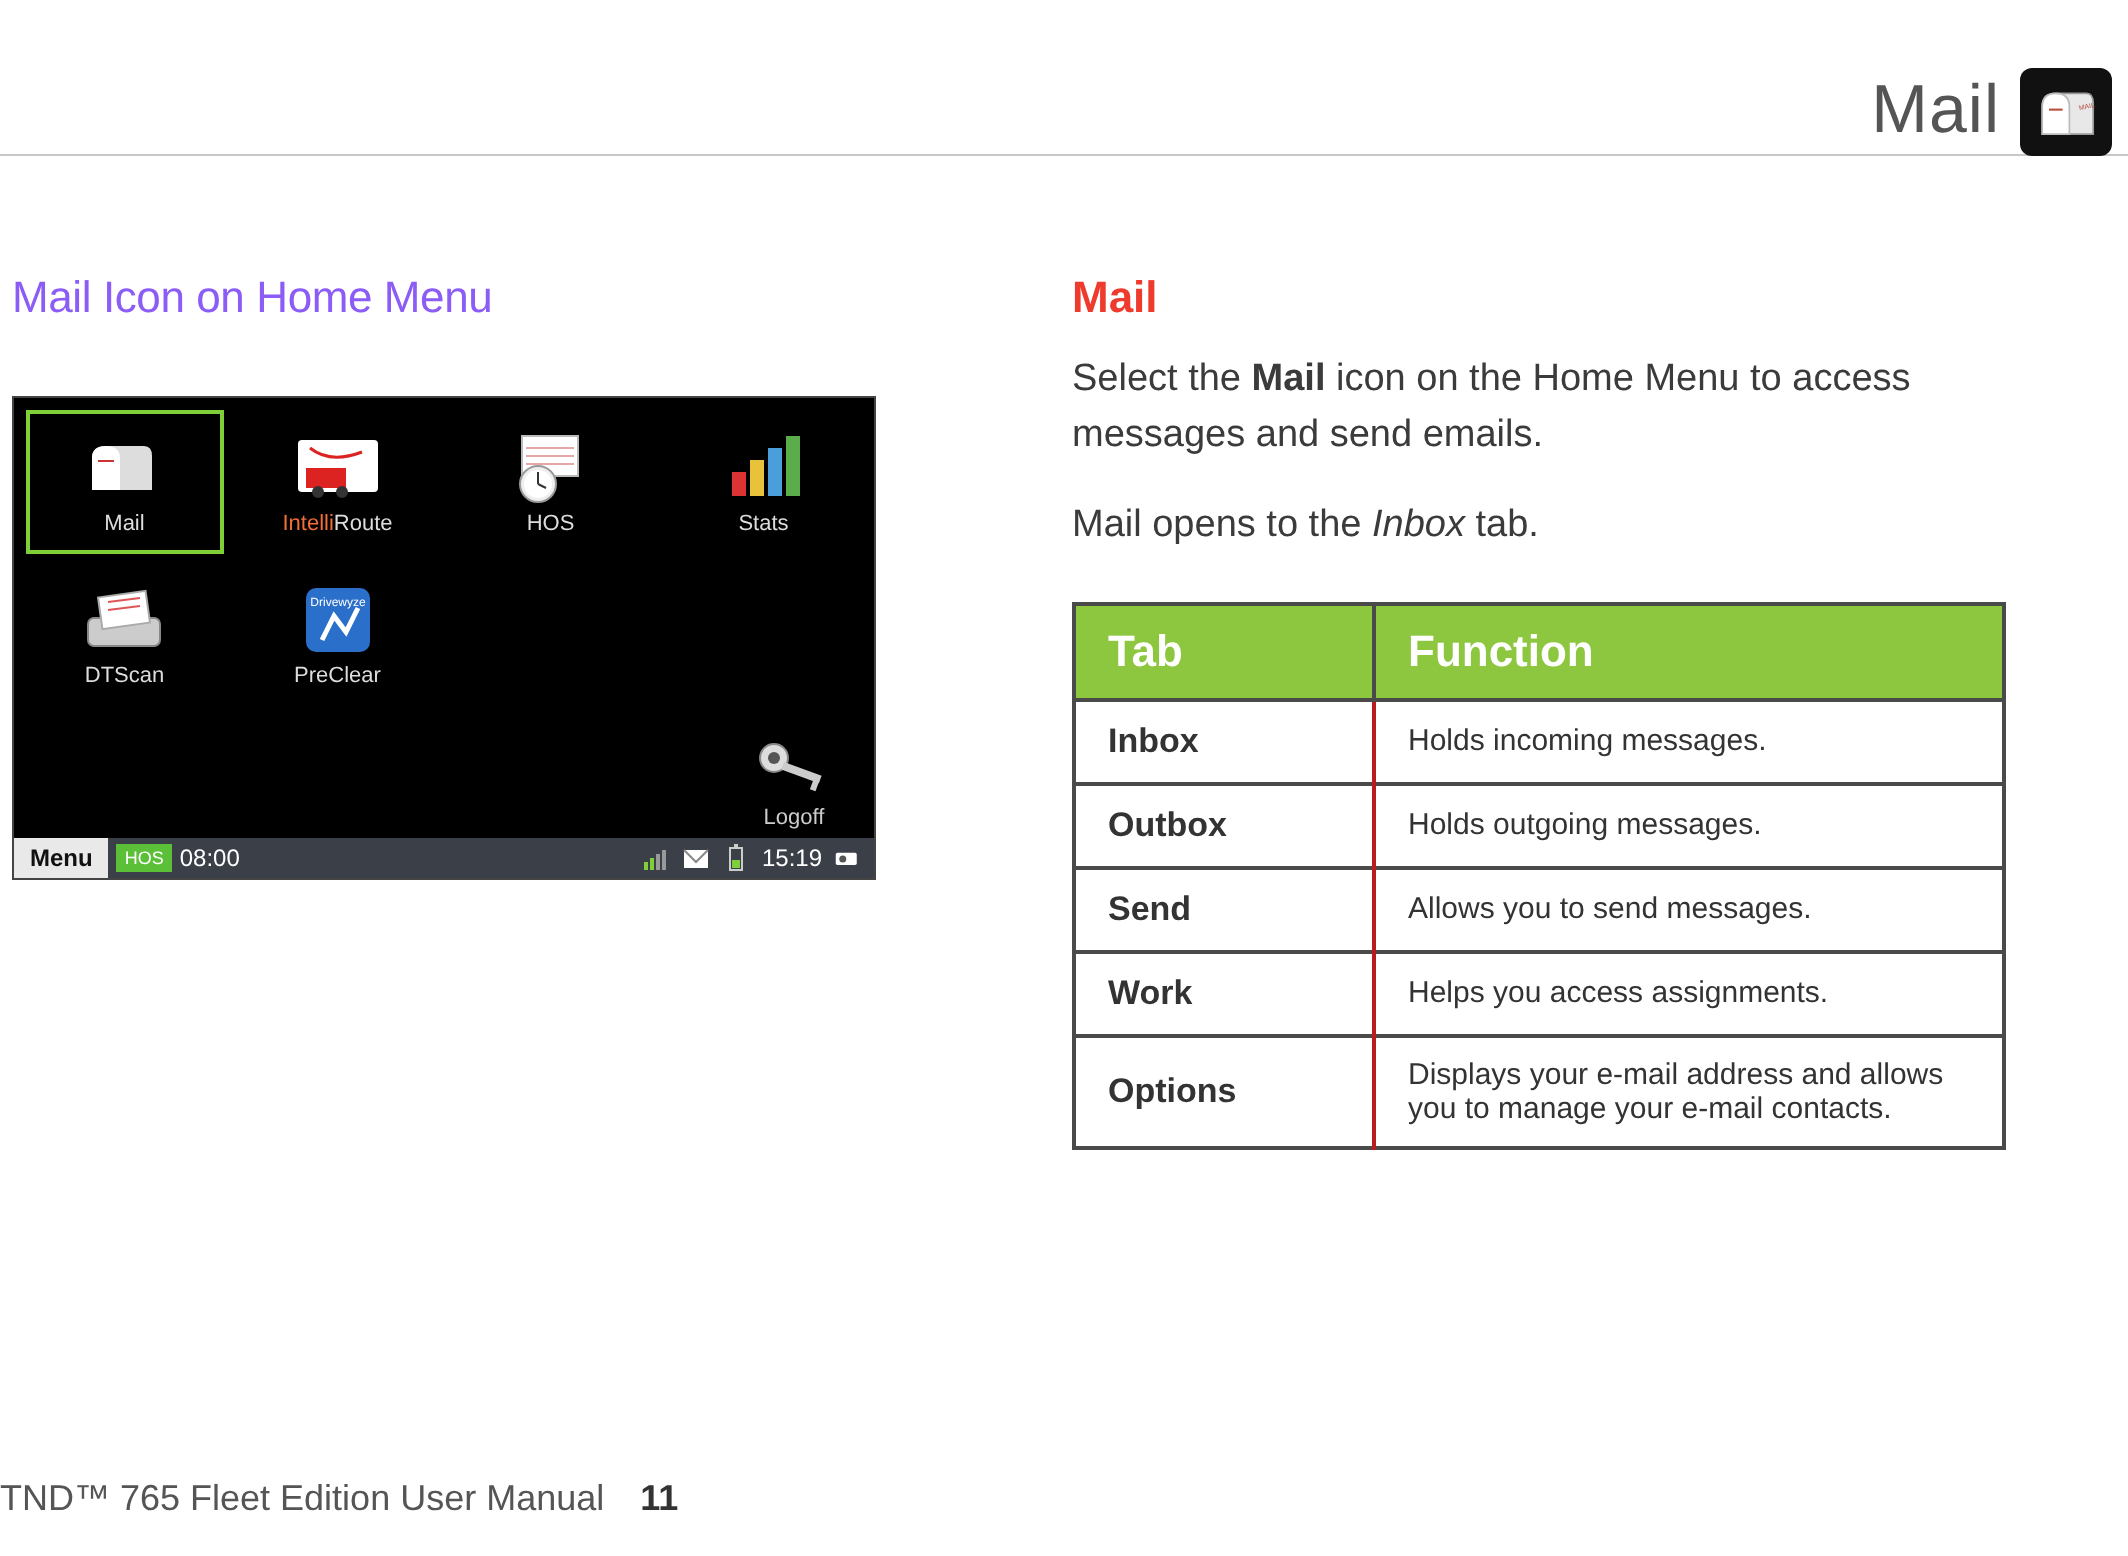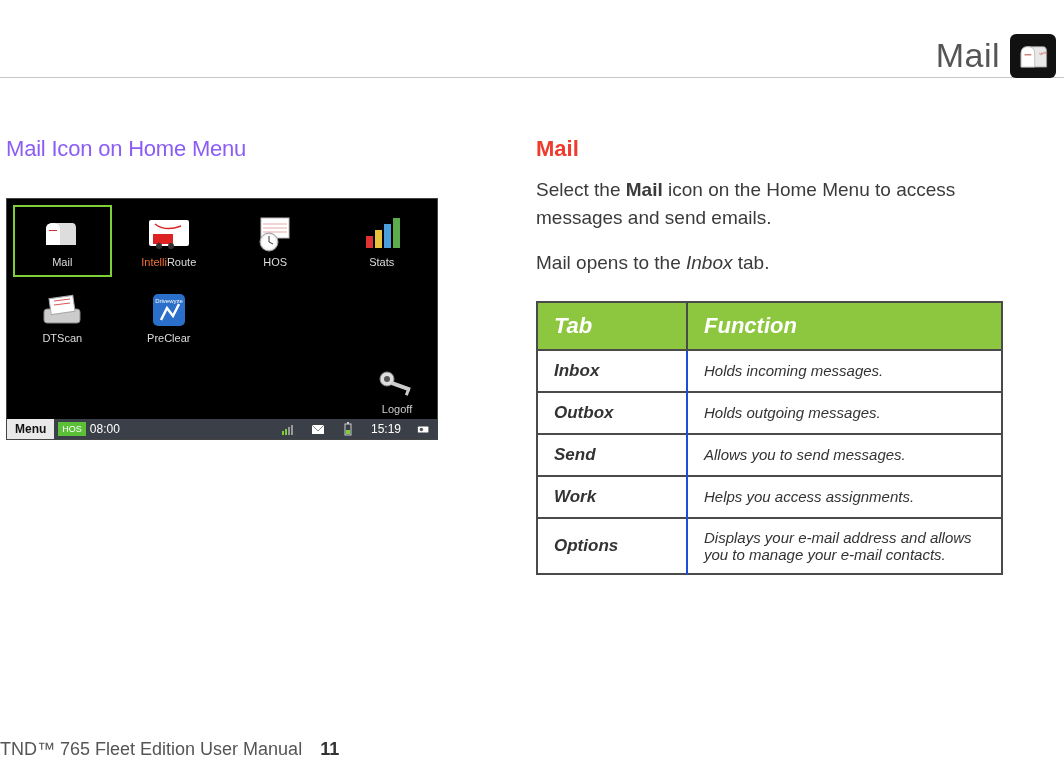--- a/index.html
+++ b/index.html
@@ -58,33 +58,33 @@
   .menu-item.selected { outline: 2px solid #7fd038; outline-offset: -2px;}
   .mi-icon { width:44px; height:40px; display:flex; align-items:center; justify-content:center; }
   .mi-label { margin-top:2px; }
   .mi-label .intelli { color:#f26e37; }
   .logoff-row { position:absolute; top: 168px; right: 18px; text-align:center; color:#ccc; font-size:11px;}
   .logoff-row .key { width:44px; height:34px; display:flex; align-items:center; justify-content:center; margin-bottom:2px;}
   .status-bar { position:absolute; left:0; right:0; bottom:0; height:20px; background:#3b4048; display:flex; align-items:center; color:#fff; font-size:12px; font-family: Verdana, sans-serif;}
   .sb-left { background:#e9e9e9; color:#111; font-weight:bold; padding:8px 8px; height:100%; display:flex; align-items:center; font-size:12px;}
   .sb-hos { background:#5cbf38; color:#fff; font-size:9px; padding:0 4px; margin-left:4px; height:14px; display:flex; align-items:center;}
   .sb-txt { margin-left:4px; font-size:12px; }
-  .sb-right { margin-left:auto; display:flex; align-items:center; gap:16px; padding-right:6px; font-size:12px;}
+  .sb-right { margin-left:auto; display:flex; align-items:center; gap:6px; padding-right:6px; font-size:12px;}
   .sb-ic { width:14px; height:14px; display:inline-flex; align-items:center; justify-content:center; }
 
   .section-heading { color:#ef3b2d; font-size:22px; font-weight:700; margin-bottom:14px;}
   .para { font-size:19px; font-weight:300; color:#3b3b3b; line-height:1.45; margin-bottom:18px;}
   .para .bold { font-weight:700;}
   .para .ital { font-style: italic;}
 
-  .tab-table { border: 2px solid #4a4a4a; border-collapse: collapse; width: 92%; margin-top: 24px; font-style: italic;}
+  .tab-table { border: 2px solid #4a4a4a; border-collapse: collapse; width: 92%; margin-top: 24px;}
   .tab-table th { background:#8dc63f; color:#fff; font-size:22px; font-weight:600; text-align:left; padding:10px 16px;}
   .tab-table th + th { border-left: 2px solid #4a4a4a;}
   .tab-table td { border-top: 2px solid #4a4a4a; font-size:15px; padding:10px 16px; color:#333;}
-  .tab-table td + td { border-left: 2px solid #1d4ed8;}
+  .tab-table td + td { border-left: 2px solid #b91c1c;}
   .tab-table td:first-child { font-weight:700; font-size:17px; width:150px;}
   .tab-table td:last-child { font-weight:400;}
 
   .footer { position:absolute; bottom:18px; left:0; right:12px; display:flex; justify-content:flex-start; align-items:baseline; gap:18px; color:#555; font-size:18px; font-weight:300;}
   .footer .pnum { font-weight:700; color:#333; font-size:18px;}
 </style>
 </head>
 <body>
 
 <div class="header-bar">

